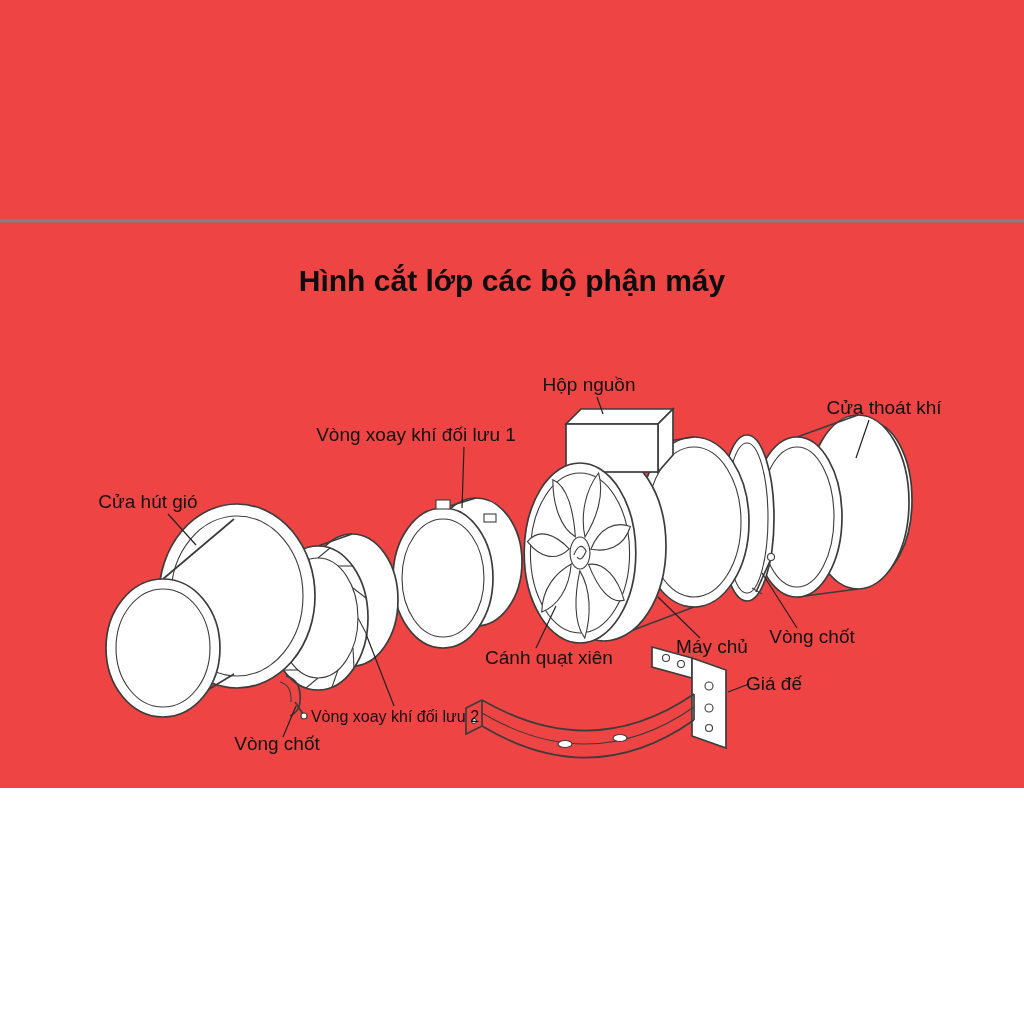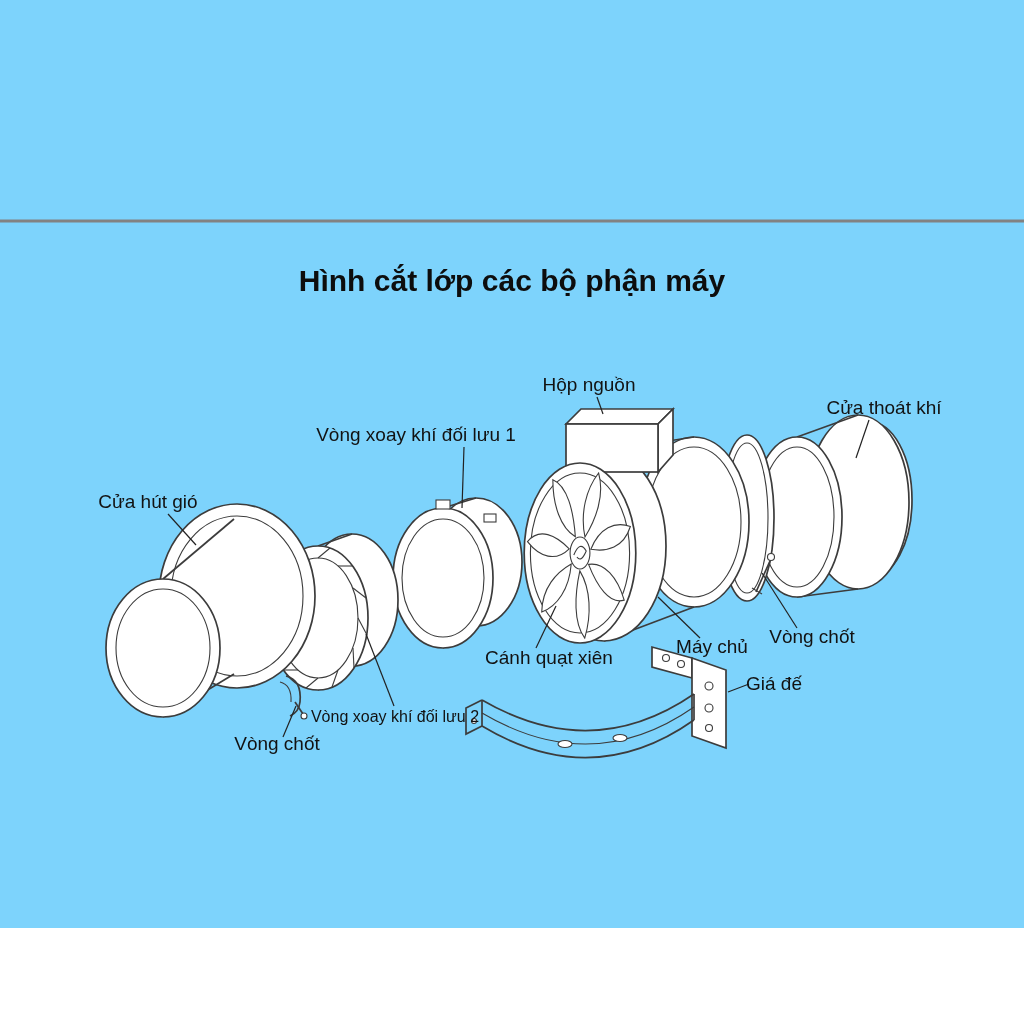--- a/index.html
+++ b/index.html
@@ -1,16 +1,16 @@
 <!DOCTYPE html>
 <html><head>
 <meta charset="utf-8">
 <style>
   html,body{margin:0;padding:0;background:#ffffff;}
-  .page{position:relative;width:1024px;height:928px;background:#7dd3fc;overflow:hidden;
+  .page{position:relative;width:1024px;height:788px;background:#ef4444;overflow:hidden;
         font-family:"Liberation Sans",sans-serif;}
   svg{display:block;}
   .outline{fill:#ffffff;stroke:#3c3c3c;stroke-width:1.7;}
   .outline-n{fill:none;stroke:#3c3c3c;stroke-width:1.7;}
   .detail{fill:none;stroke:#3c3c3c;stroke-width:1.1;}
   .detail-f{fill:#ffffff;stroke:#3c3c3c;stroke-width:1.1;}
   .leader{stroke:#222222;stroke-width:1.2;fill:none;}
   .lbl{font-family:"Liberation Sans",sans-serif;font-size:19px;fill:#121212;}
   .lbl-sm{font-size:16px;}
   .title{font-family:"Liberation Sans",sans-serif;font-size:30px;font-weight:bold;fill:#0d0d0d;}

